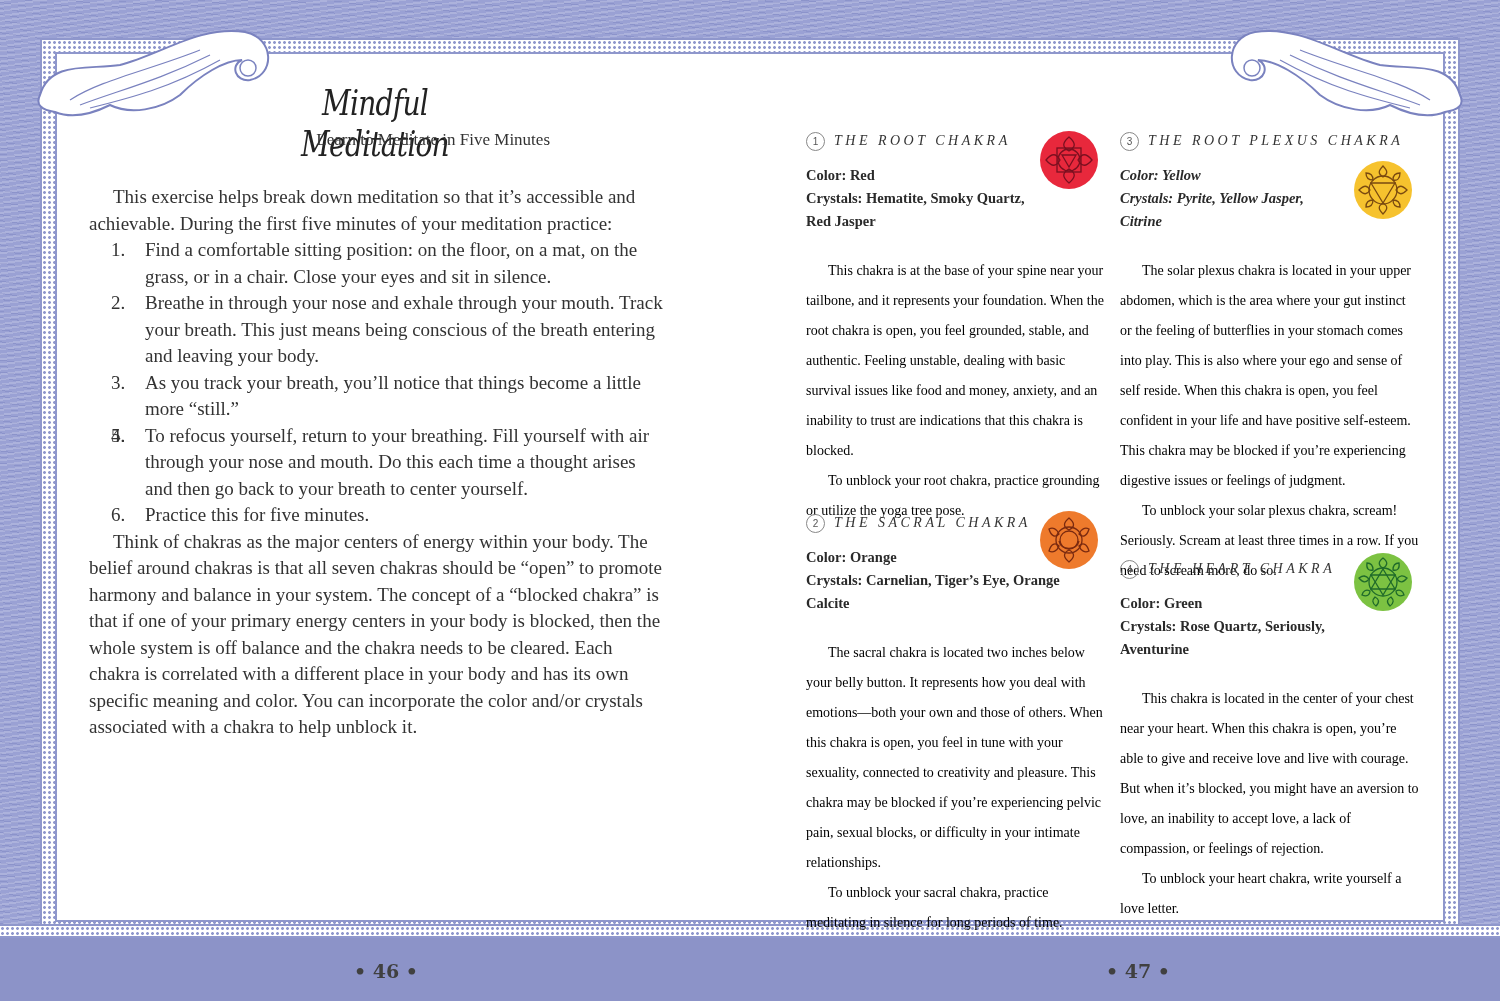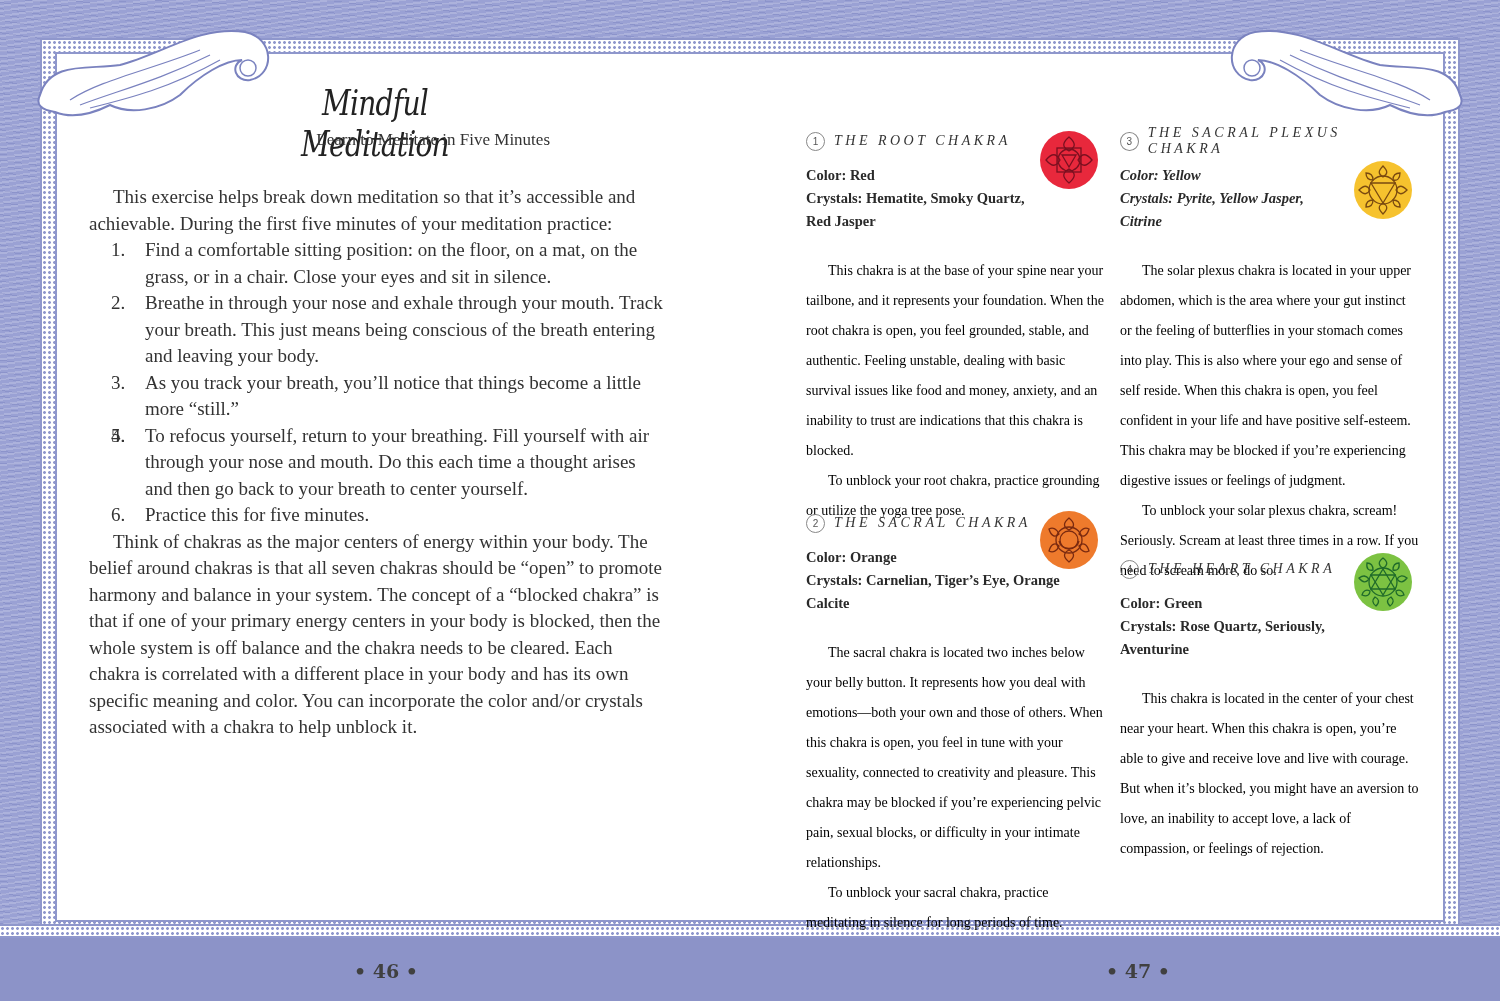--- a/index.html
+++ b/index.html
@@ -184,21 +184,21 @@
     <path d="M9 18 C13 16 17 18 19 23 C15 27 11 25 9 18 Z"></path>
     <circle cx="29" cy="29" r="13"></circle>
     <circle cx="29" cy="29" r="9"></circle>
     <path d="M19 30 C21 40 37 40 39 30"></path>
   </g>
 </svg>
 
 <div class="chakra" style="left:1120px; top:130px;">
   <div class="chakra-head">
     <span class="num-circle">3</span>
-    <span class="chakra-name">THE SACRAL PLEXUS CHAKRA</span>
+    <span class="chakra-name">THE ROOT PLEXUS CHAKRA</span>
   </div>
   <div class="meta" style="width:225px;font-style:italic;">
     <div>Color: Yellow</div>
     <div>Crystals: Pyrite, Yellow Jasper, Citrine</div>
   </div>
   <div class="desc">
     <p>The solar plexus chakra is located in your upper abdomen, which is the area where your gut instinct or the feeling of butterflies in your stomach comes into play. This is also where your ego and sense of self reside. When this chakra is open, you feel confident in your life and have positive self-esteem. This chakra may be blocked if you’re experiencing digestive issues or feelings of judgment.</p>
     <p>To unblock your solar plexus chakra, scream! Seriously. Scream at least three times in a row. If you need to scream more, do so.</p>
   </div>
 </div>
@@ -222,20 +222,21 @@
   <div class="chakra-head">
     <span class="num-circle">4</span>
     <span class="chakra-name">THE HEART CHAKRA</span>
   </div>
   <div class="meta" style="width:240px;">
     <div>Color: Green</div>
     <div>Crystals: Rose Quartz, Seriously, Aventurine</div>
   </div>
   <div class="desc">
     <p>This chakra is located in the center of your chest near your heart. When this chakra is open, you’re able to give and receive love and live with courage. But when it’s blocked, you might have an aversion to love, an inability to accept love, a lack of compassion, or feelings of rejection.</p>
+    <p>To unblock your heart chakra, write yourself a love letter.</p>
   </div>
 </div>
 <svg class="symbol" style="left:1354px; top:553px;" viewBox="0 0 58 58">
   <circle cx="29" cy="29" r="29" fill="#7cc242"></circle>
   <g fill="none" stroke="#1f6a2a" stroke-width="1.3">
     <path d="M29 5 C34 9 34 12 29 15 C24 12 24 9 29 5 Z"></path>
     <path d="M45 10 C46 16 43 18 39 17 C39 13 41 10 45 10 Z"></path>
     <path d="M53 25 C49 30 46 30 43 26 C46 22 49 22 53 25 Z"></path>
     <path d="M50 42 C45 44 42 42 42 38 C46 36 49 38 50 42 Z"></path>
     <path d="M36 53 C32 49 33 46 37 44 C40 47 40 50 36 53 Z"></path>

